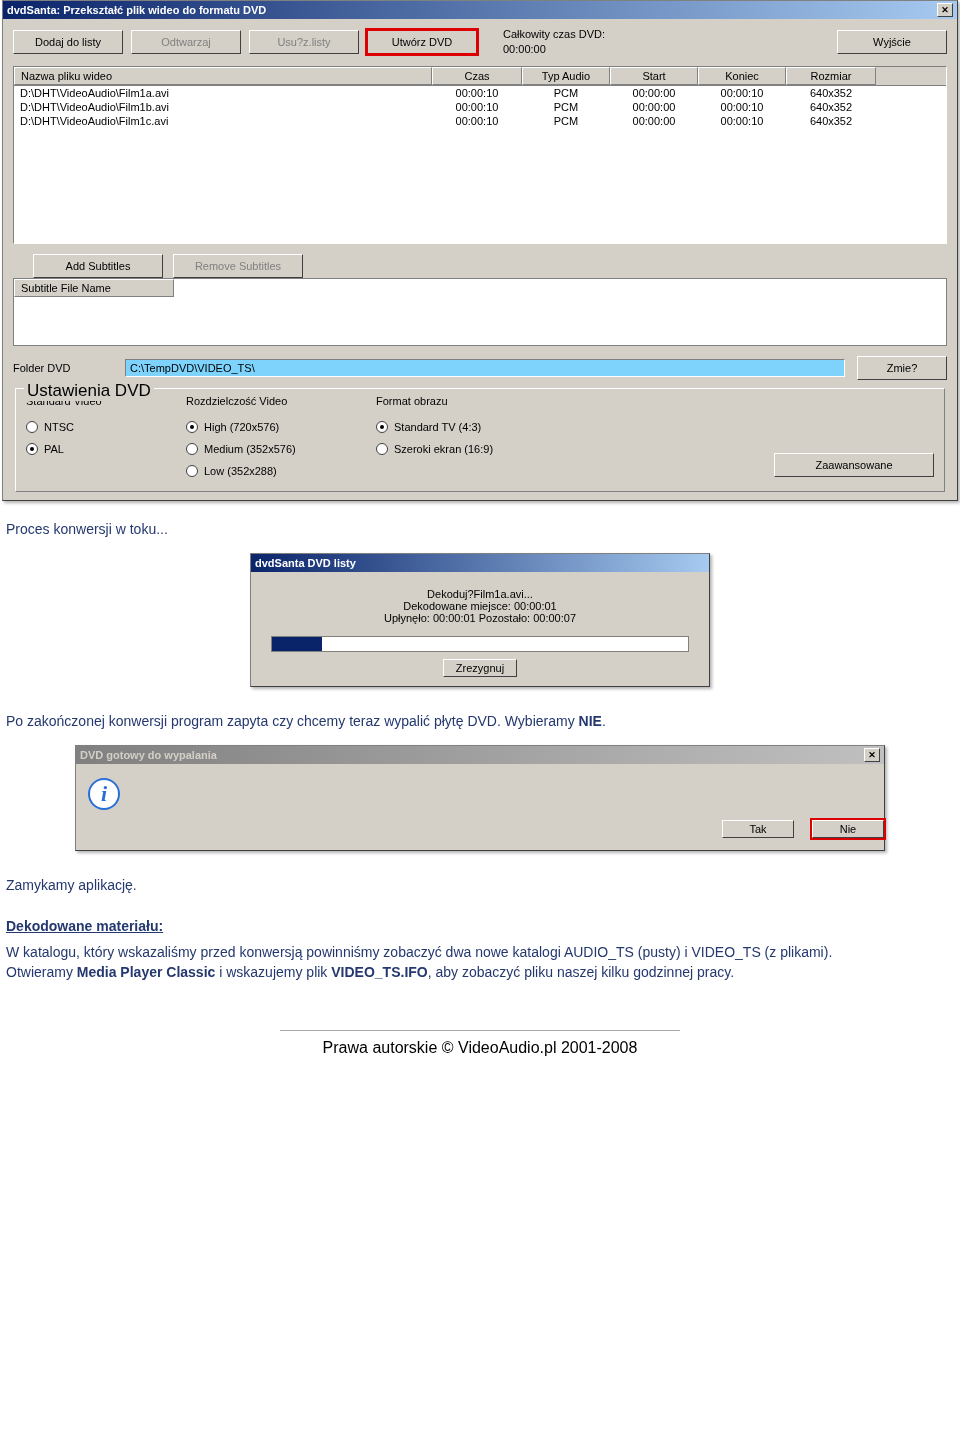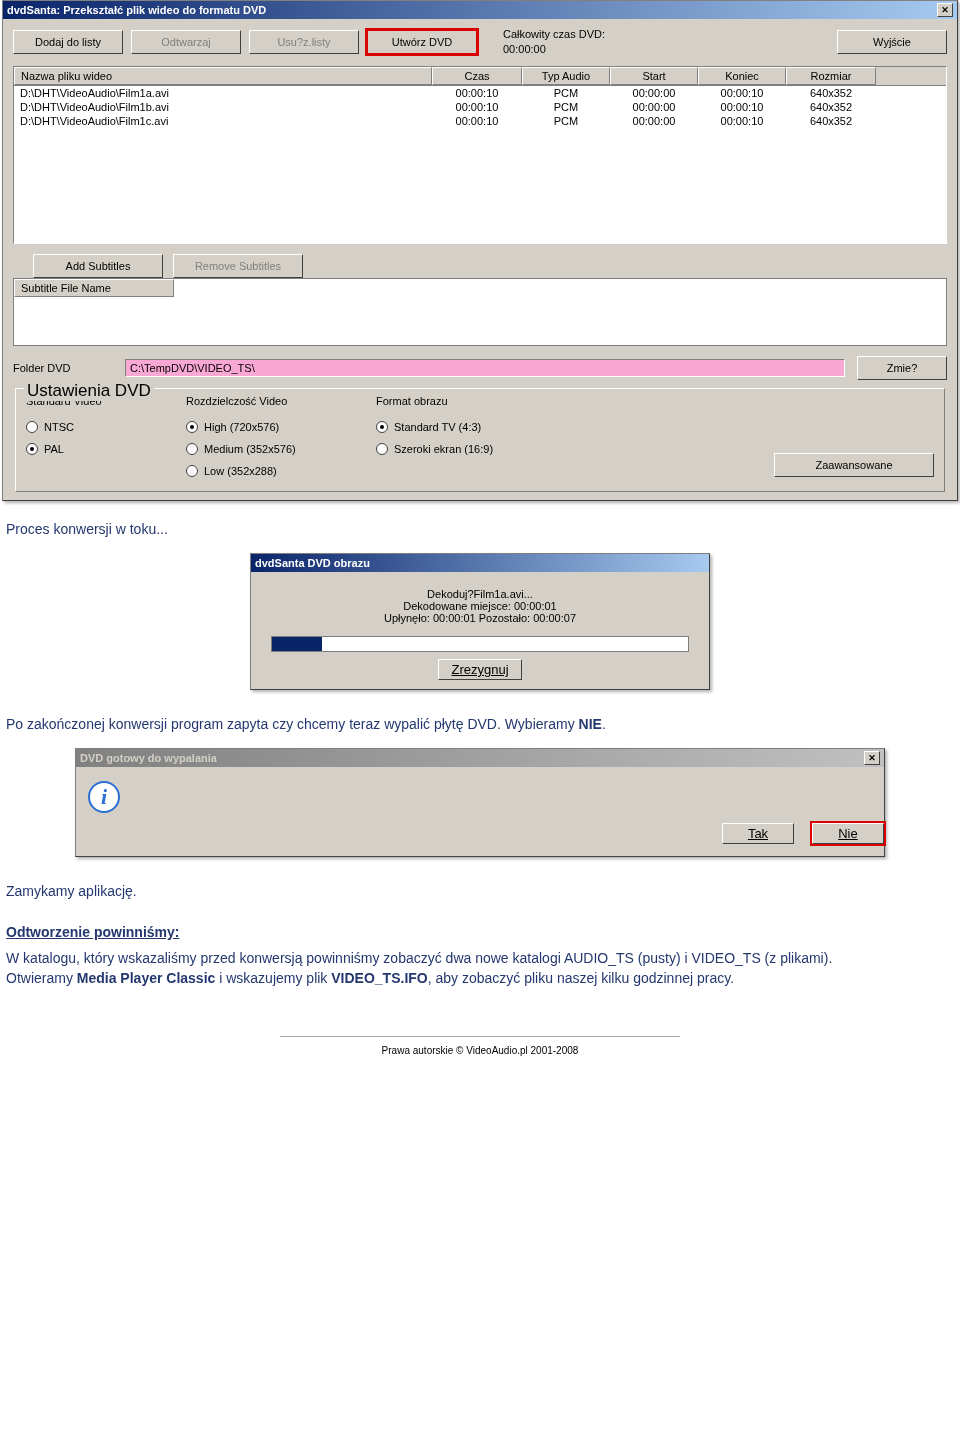--- a/index.html
+++ b/index.html
@@ -117,21 +117,21 @@
     width: 160px;
   }
   .folder-row {
     display: flex;
     align-items: center;
     gap: 12px;
     margin-top: 10px;
   }
   .textinput {
     flex: 1;
-    background: #f9a8d4;
+    background: #7dd3fc;
     border: 1px solid #808080;
     border-right-color:#fff;
     border-bottom-color:#fff;
     padding: 0 4px;
     height: 18px;
     font-size: 11px;
   }
   fieldset {
     border: 1px solid #808080;
     border-top-color:#fff;
@@ -165,38 +165,38 @@
   .codec-win { width: 460px; margin: 6px auto;}
   .codec-body { padding: 16px 12px 12px 12px; text-align:center;}
   .progress-outer {
     background:#fff; border:1px solid #808080; height:16px;
     margin: 12px 8px 10px 8px; position: relative;
   }
   .progress-fill { background:#0a246a; height:100%; width:12%; }
   .small-btn {
     background:#d4d0c8; border:1px solid #fff;
     border-right-color:#404040; border-bottom-color:#404040;
-    padding:2px 12px; cursor:pointer; font-size:13px;text-decoration:underline;
+    padding:2px 12px; cursor:pointer; font-size:11px;
   }
   .msgbox { width: 810px; margin: 6px auto;}
   .msgbox-body { display:flex; padding: 14px 12px 10px 12px; gap:14px; align-items:flex-start;}
   .info-icon {
     width:32px;height:32px;border-radius:50%;
     background:#fff;border:2px solid #2a6fd6;
     color:#2a6fd6;font-weight:bold;font-size:22px;font-style:italic;
     display:flex;align-items:center;justify-content:center;
     font-family: Georgia, serif;
   }
   .msgbox-btns { display:flex; justify-content:flex-end; gap:18px; padding-bottom:12px;}
   .msgbox-btns .small-btn { min-width:72px; text-align:center;}
   .msgbox-btns .small-btn.highlighted { outline:2px solid #d00;}
   .footer {
     text-align:center;
     font-family: Verdana, Arial, sans-serif;
-    font-size: 10px;
+    font-size: 16px;
     padding: 40px 0 12px 0;
     border-top: none;
   }
   .footer-line {
     width: 400px; height:1px; background:#aaa; margin: 0 auto 8px auto;
   }
 </style>
 </head>
 <body>
 
@@ -316,21 +316,21 @@
       </div>
     </fieldset>
 
   </div>
 </div>
 
 <div class="doc-text">Proces konwersji w toku...</div>
 
 <div class="window codec-win">
   <div class="titlebar">
-    <span>dvdSanta DVD obrazu</span>
+    <span>dvdSanta DVD listy</span>
   </div>
   <div class="codec-body">
     <div>Dekoduj?Film1a.avi...</div>
     <div>Dekodowane miejsce: 00:00:01</div>
     <div>Upłynęło: 00:00:01 Pozostało: 00:00:07</div>
     <div class="progress-outer">
       <div class="progress-fill"></div>
     </div>
     <span class="small-btn">Zrezygnuj</span>
   </div>
@@ -349,21 +349,21 @@
     <div class="info-icon">i</div>
   </div>
   <div class="msgbox-btns">
     <span class="small-btn">Tak</span>
     <span class="small-btn highlighted">Nie</span>
   </div>
 </div>
 
 <div class="doc-text">Zamykamy aplikację.</div>
 
-<div class="doc-heading">Odtworzenie powinniśmy:</div>
+<div class="doc-heading">Dekodowane materiału:</div>
 
 <div class="doc-text" style="padding-top:2px">
   <span>W katalogu, który wskazaliśmy przed konwersją powinniśmy zobaczyć dwa nowe katalogi AUDIO_TS (pusty) i VIDEO_TS (z plikami).</span><br>
   <span>Otwieramy </span><b>Media Player Classic</b><span> i wskazujemy plik </span><b>VIDEO_TS.IFO</b><span>, aby zobaczyć pliku naszej kilku godzinnej pracy.</span>
 </div>
 
 <div class="footer">
   <div class="footer-line"></div>
   <span>Prawa autorskie © VideoAudio.pl 2001-2008</span>
 </div>

